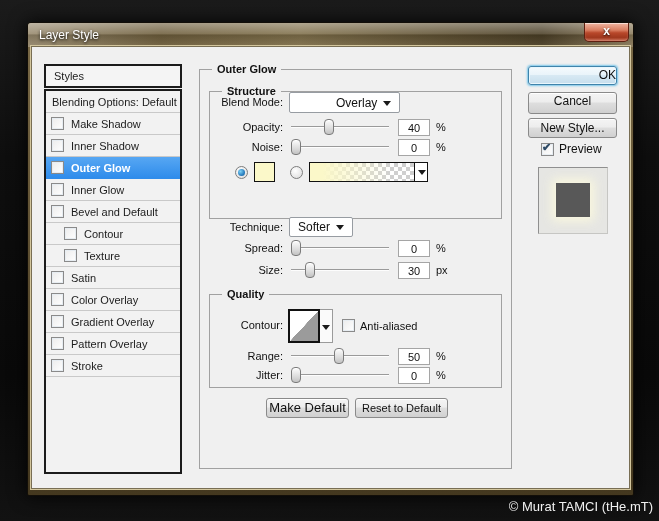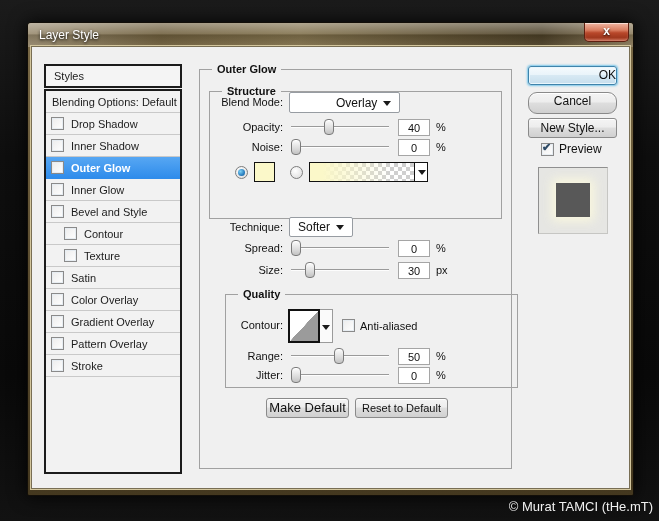--- a/index.html
+++ b/index.html
@@ -65,21 +65,21 @@
   .ck{ display:none; position:absolute; left:0; top:-3px; font-size:11px; line-height:13px;
     color:#2d4a66; font-weight:700; }
   .cb.checked .ck{ display:block; }
   
   .groupbox{ position:absolute; border:1px solid #a1a1a1; }
   .legend{ position:absolute; top:-8px; left:12px; background:#f0f0f0; padding:0 5px;
     font-size:11px; font-weight:700; color:#111; line-height:15px; white-space:nowrap; }
   .outer-box{ left:167px; top:22px; width:313px; height:400px; }
   .structure-box{ left:177px; top:44px; width:293px; height:128px; }
   .elements-box{ left:177px; top:157px; width:293px; height:84px; }
-  .quality-box{ left:193px; top:247px; width:293px; height:94px; }
+  .quality-box{ left:177px; top:247px; width:293px; height:94px; }
   .flabel{ position:absolute; left:100px; width:151px; text-align:right; font-size:11px; color:#111; white-space:nowrap; }
   
   .dd{ position:absolute; background:#fff; border:1px solid #979ca2; border-radius:2px;
     font-size:12px; color:#111; padding-left:8px; display:flex; align-items:center; }
   .dd::after{ content:""; position:absolute; right:8px; top:50%; margin-top:-2px;
     border-left:4px solid transparent; border-right:4px solid transparent; border-top:5px solid #1a1a1a; }
   .dd-blend{ left:257px; top:45px; width:111px; height:21px;padding-left:46px; }
   .dd-technique{ left:257px; top:170px; width:64px; height:20px; }
   
   .slider{ position:absolute; width:98px; height:16px; left:259px; }
@@ -119,21 +119,21 @@
     background:linear-gradient(135deg,#ececec,#ffffff); box-shadow:inset 0 0 0 1px #e7edf2; }
   .chk .ck{ top:-3px; }
   .alabel{ position:absolute; font-size:11px; color:#111; }
   
   .btn{ position:absolute; border:1px solid #8a8a8a; border-radius:3px;
     background:linear-gradient(180deg,#f4f4f4,#ededed 45%,#dedede 50%,#d0d0d0);
     font-size:12px; color:#111; text-align:center; box-shadow:inset 0 1px 0 #fff; cursor:default; }
   .btn-ok{ left:496px; top:19px; width:89px; height:19px; line-height:17px;
     border-color:#3f83ab; box-shadow:0 0 2px 1px #79c6ea, inset 0 0 0 1px #e9f6fc;
     background:linear-gradient(180deg,#f5fafd,#e9f4fa 45%,#d7e9f3 50%,#c6deed);text-align:right; }
-  .btn-cancel{ left:496px; top:45px; width:89px; height:22px; line-height:17px;border-radius:9px; }
+  .btn-cancel{ left:496px; top:45px; width:89px; height:22px; line-height:17px; }
   .btn-new{ left:496px; top:71px; width:89px; height:20px; line-height:18px; }
   .btn-make{ left:234px; top:351px; width:83px; height:20px; line-height:18px; font-size:13px; }
   .btn-reset{ left:323px; top:351px; width:93px; height:20px; line-height:18px; font-size:11px; }
   .plabel{ position:absolute; left:527px; top:95px; font-size:12px; color:#111; }
   .pchk{ left:509px; top:96px; }
   .thumbbox{ position:absolute; left:506px; top:120px; width:70px; height:67px;
     background:#e6e6e3; border:1px solid #c6c6c3; border-top-color:#8f8f8f; border-left-color:#8f8f8f; }
   .thumbsq{ position:absolute; left:17px; top:15px; width:34px; height:34px; background:#585858;
     box-shadow:0 0 10px 4px rgba(252,250,222,.9); }
   .credit{ position:absolute; right:6px; top:499px; color:#f0f0f0; font-size:13px; }
@@ -154,39 +154,39 @@
     <div class="styles-header">
       <span>Styles</span>
     </div>
     <div class="styles-list" id="styles-list">
         <div class="srow nocb">
 
     <span class="lbl">Blending Options: Default</span>
   </div>
         <div class="srow">
     <span class="cb"></span>
-    <span class="lbl">Drop Shadow</span>
+    <span class="lbl">Make Shadow</span>
   </div>
         <div class="srow">
     <span class="cb"></span>
     <span class="lbl">Inner Shadow</span>
   </div>
         <div class="srow selected">
     <span class="cb checked">
             <span class="ck"></span>
           </span>
     <span class="lbl">Outer Glow</span>
   </div>
         <div class="srow">
     <span class="cb"></span>
     <span class="lbl">Inner Glow</span>
   </div>
         <div class="srow">
     <span class="cb"></span>
-    <span class="lbl">Bevel and Style</span>
+    <span class="lbl">Bevel and Default</span>
   </div>
         <div class="srow indent">
     <span class="cb"></span>
     <span class="lbl">Contour</span>
   </div>
         <div class="srow indent">
     <span class="cb"></span>
     <span class="lbl">Texture</span>
   </div>
         <div class="srow">

